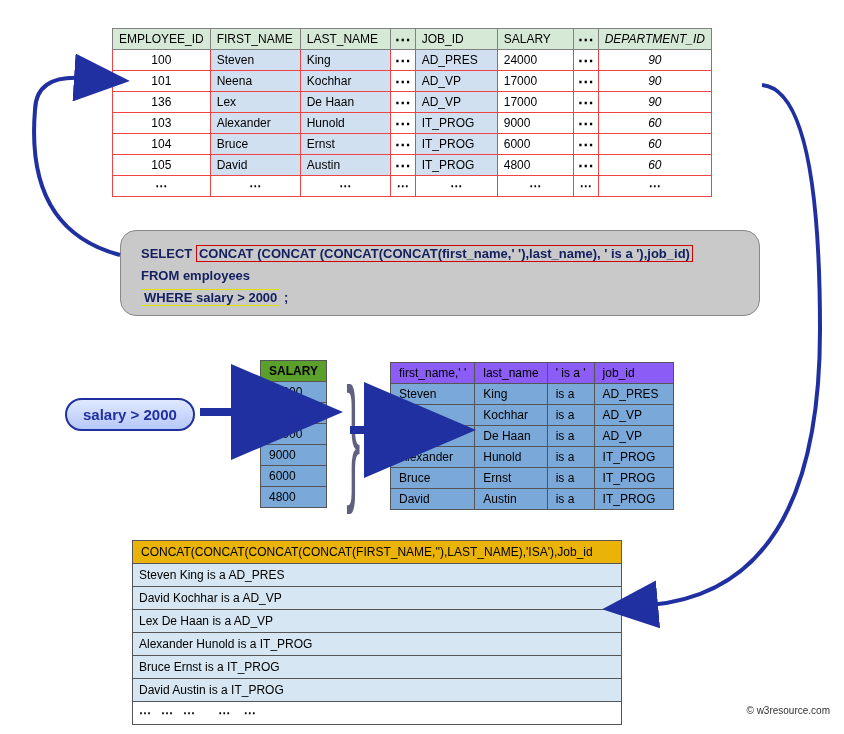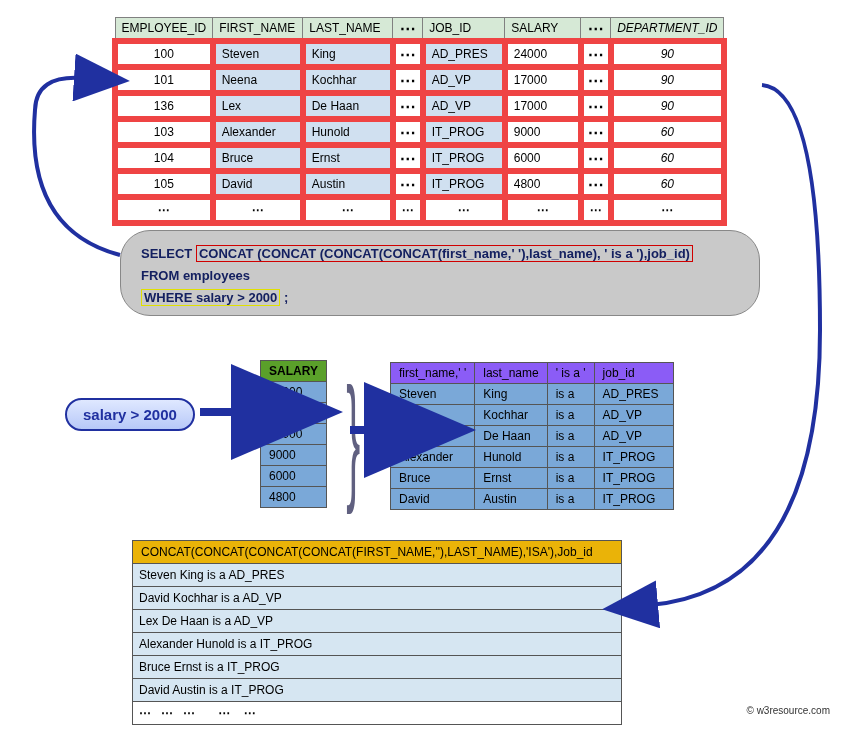--- a/index.html
+++ b/index.html
@@ -10,32 +10,32 @@
     margin: 0;
     padding: 12px;
     width: 844px;
     height: 734px;
     position: relative;
   }
   
   .emp-table {
     border-collapse: collapse;
     margin-left: 100px;
-    margin-top: 5px;
+    margin-top: 16px;
   }
   .emp-table th {
     background: #d6e9d6;
     border: 1px solid #808080;
     padding: 3px 6px;
     font-weight: normal;
     text-align: left;
     font-size: 12px;
   }
   .emp-table td {
-    border: 6px solid #ef4444;
+    border: 1px solid #ef4444;
     padding: 3px 6px;
     font-size: 12px;
   }
   .emp-table th.sep, .emp-table td.sep {
     width: 14px;
     text-align: center;
     padding: 0 2px;
     font-size: 16px;
     font-weight: bold;
     background: #d6e9d6;
@@ -52,21 +52,21 @@
 
   
   .sql-box {
     position: absolute;
     left: 120px;
     top: 230px;
     width: 640px;
     height: 86px;
     background: #c9c9c9;
     border: 1px solid #888;
-    border-radius: 30px;
+    border-radius: 16px;
     padding: 12px 20px;
     color: #142060;
     font-weight: bold;
     font-size: 13px;
     line-height: 22px;
   }
   .sql-box .red-box {
     border: 1px solid #d00000;
     padding: 0 2px;
   }

